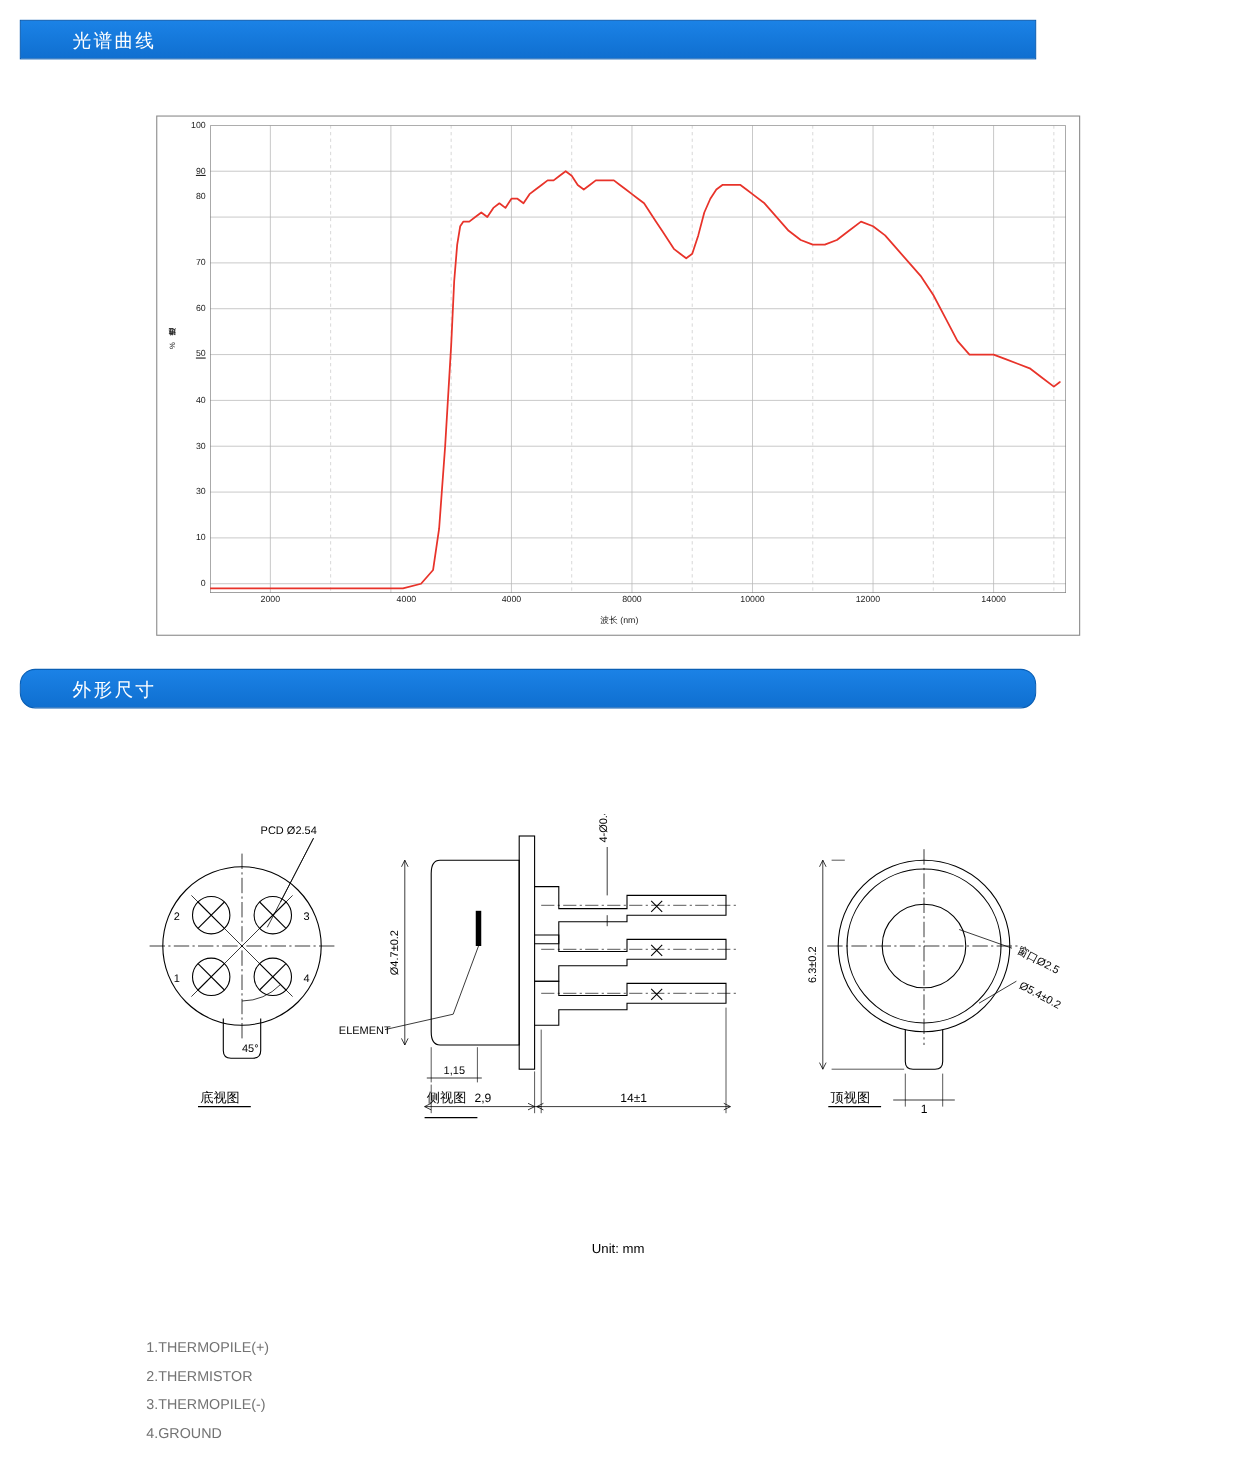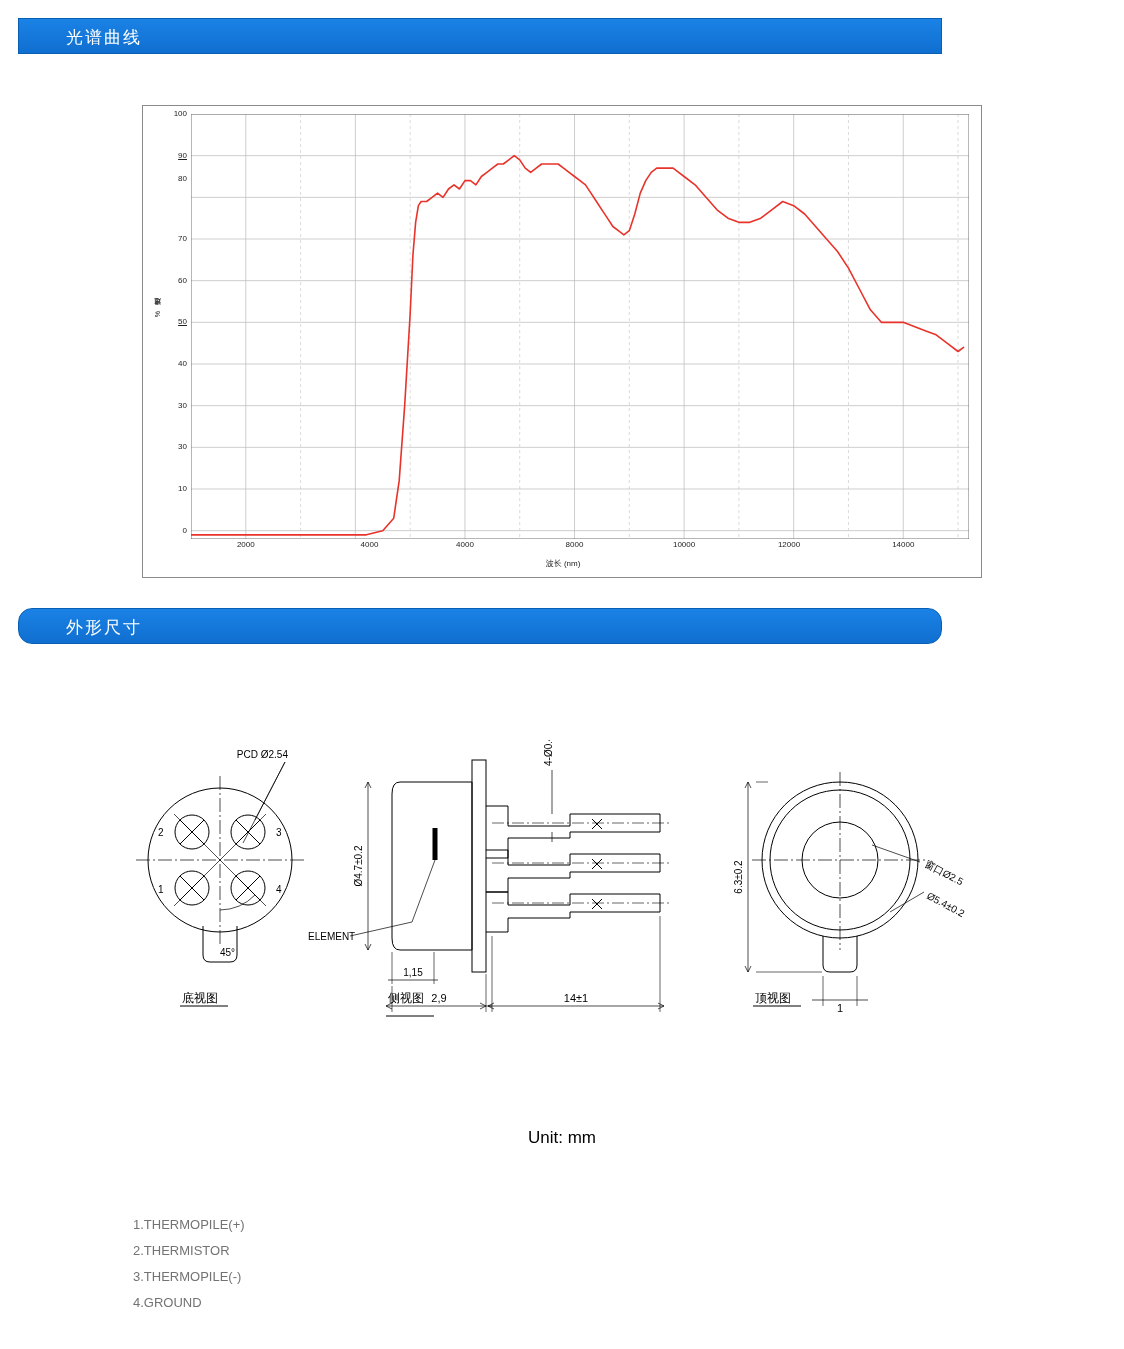--- a/index.html
+++ b/index.html
@@ -112,21 +112,21 @@
     top: 740px;
     width: 930px;
     height: 330px;
   }
   .unit-note {
     position: absolute;
     left: 0;
     top: 1128px;
     width: 1124px;
     text-align: center;
-    font-size: 17px;
+    font-size: 12px;
     color: #000;
   }
   .pin-list {
     position: absolute;
     left: 133px;
     top: 1212px;
     font-size: 13px;
     line-height: 26px;
     color: #737373;
   }

